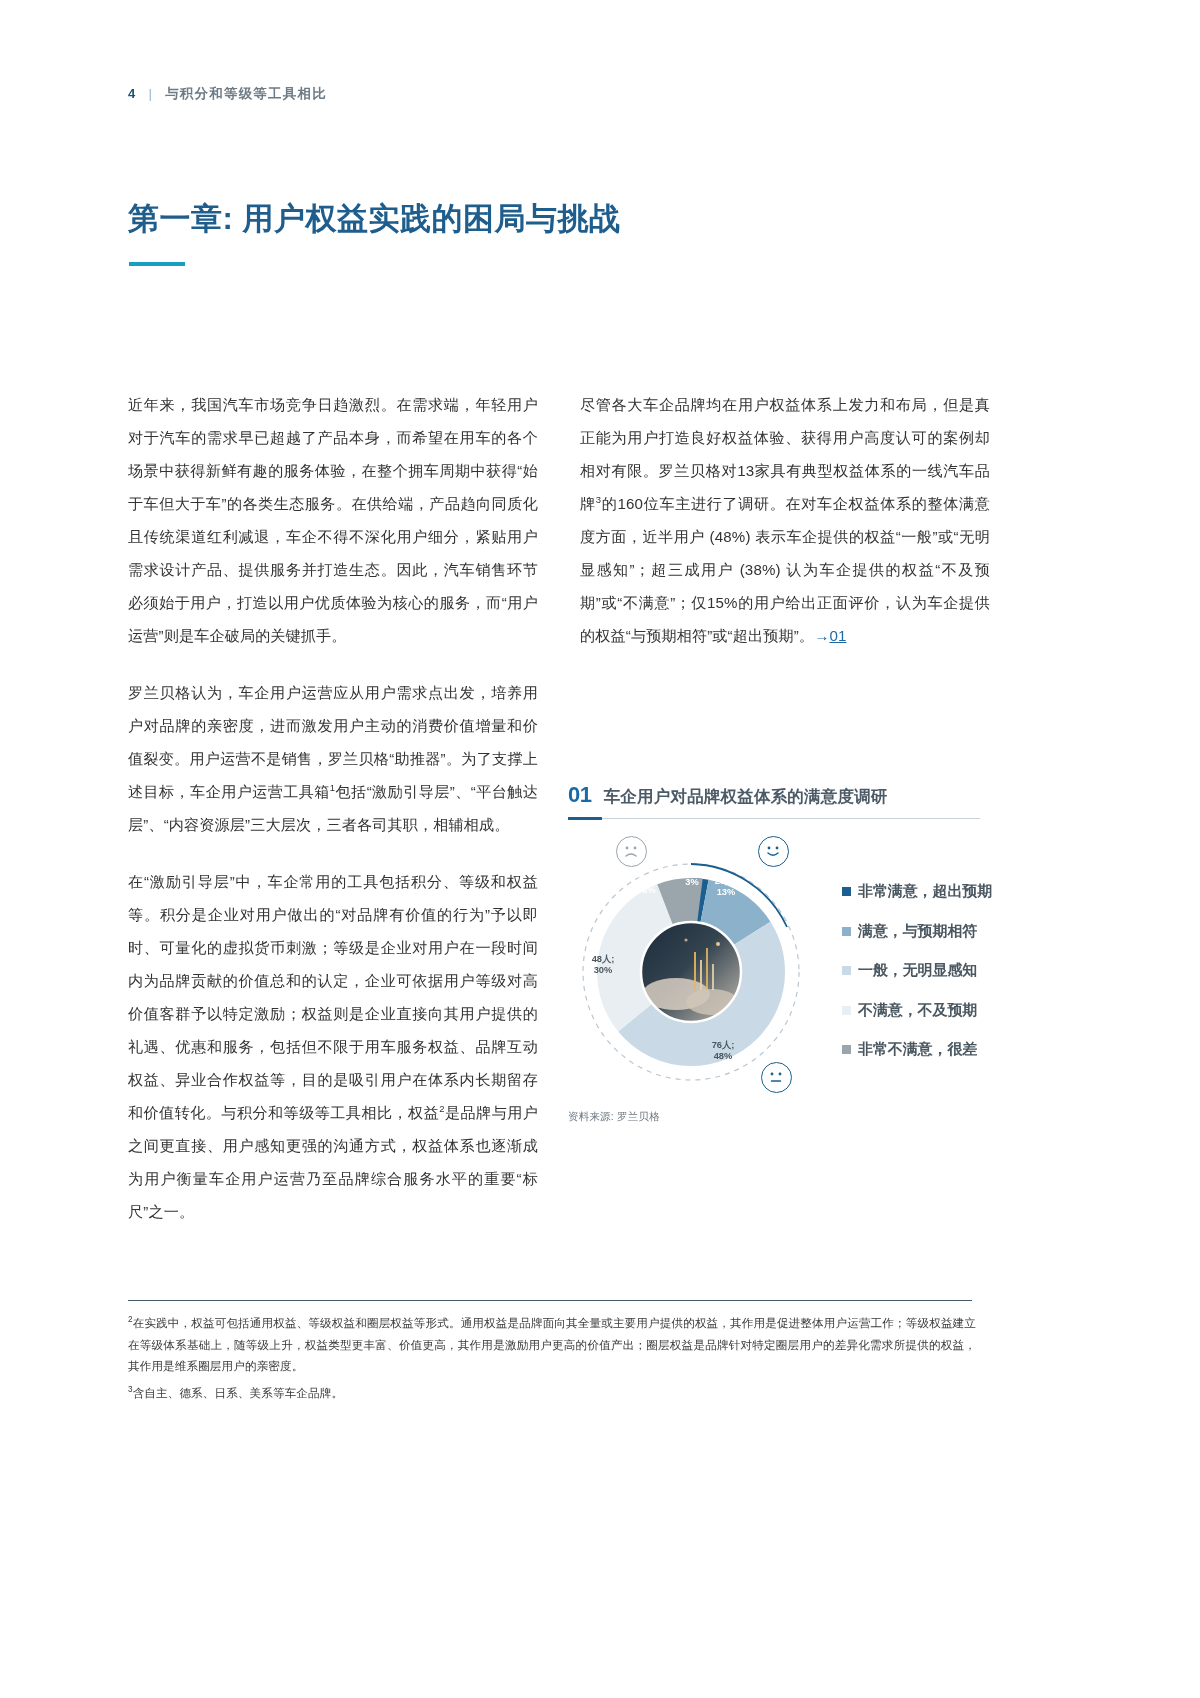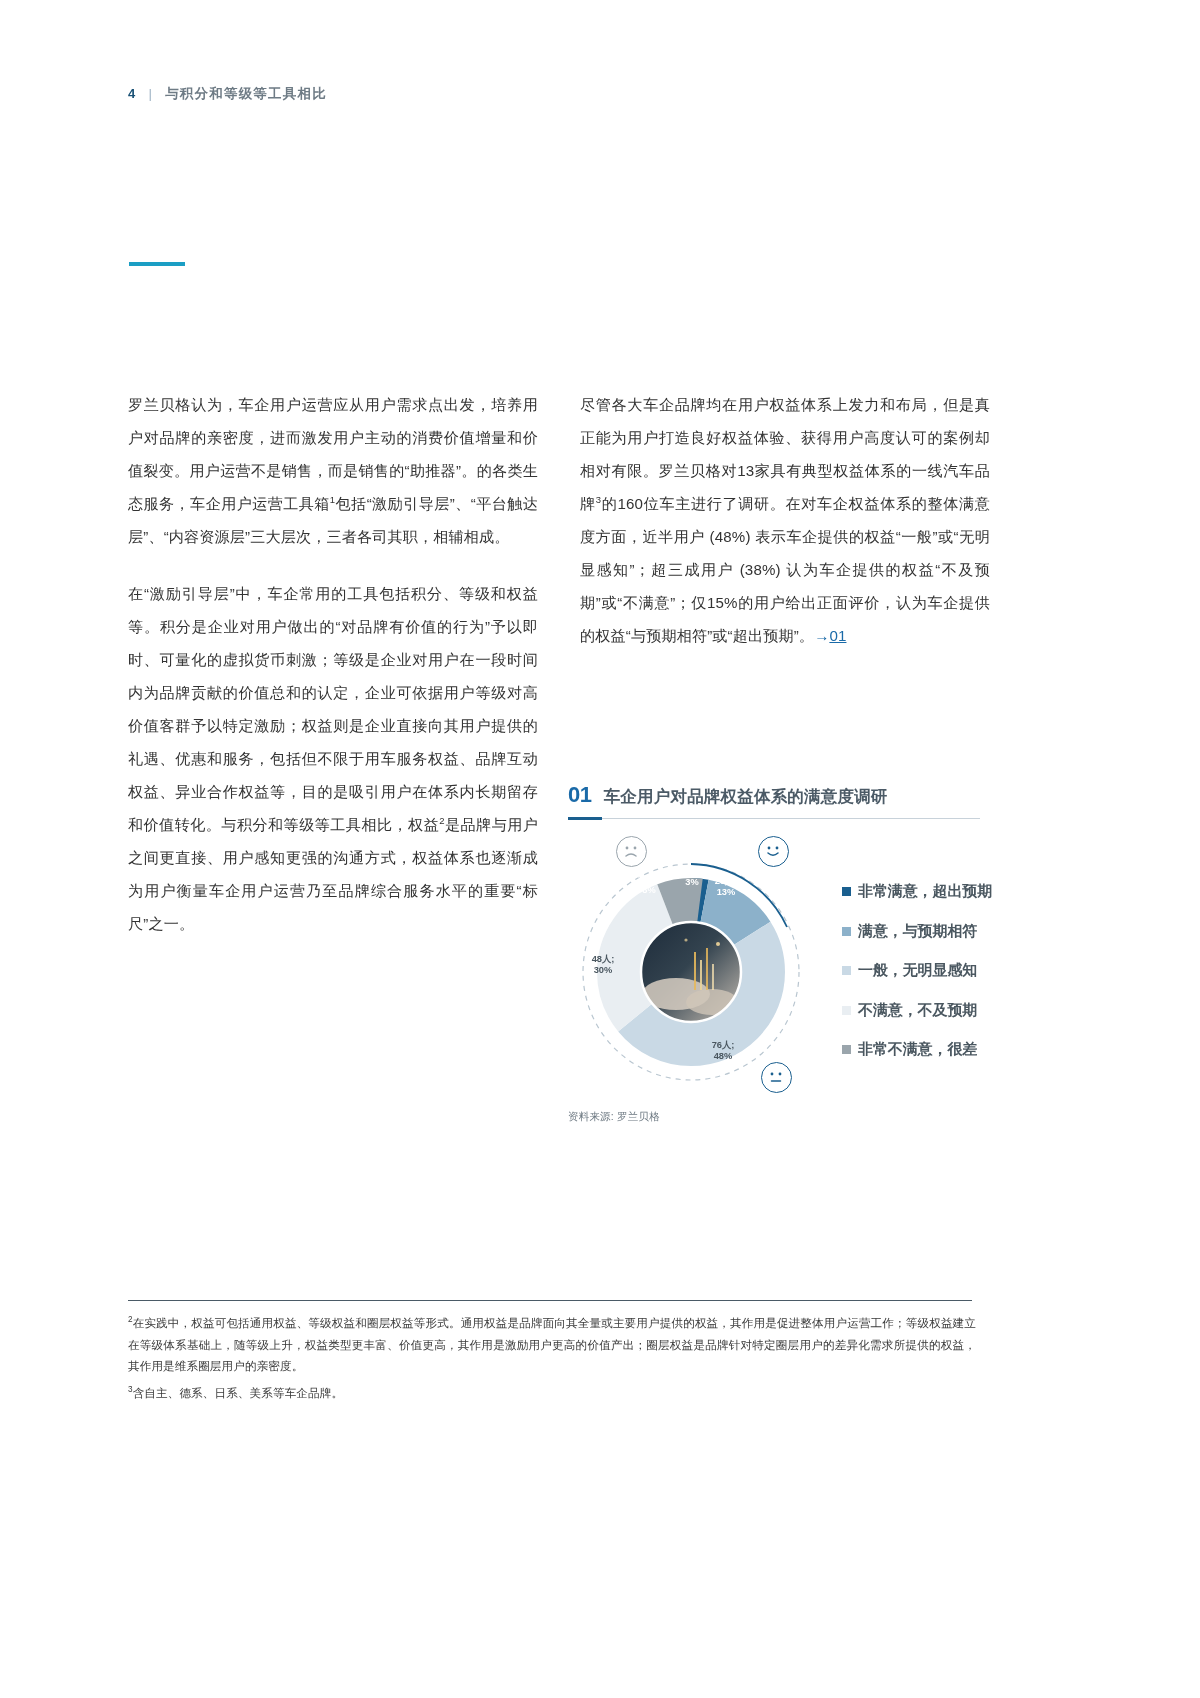--- a/index.html
+++ b/index.html
@@ -118,24 +118,26 @@
 <body>
 
 <div class="page">
 
   <div class="page-header">
     <span class="page-num">4</span>
     <span class="hdr-sep">|</span>
     <span class="hdr-title">与积分和等级等工具相比</span>
   </div>
 
+  <h1 class="chapter-title">第一章: 用户权益实践的困局与挑战</h1>
   <div class="chapter-rule"></div>
 
   <div class="col left">
-    <p><span>罗兰贝格认为，车企用户运营应从用户需求点出发，培养用户对品牌的亲密度，进而激发用户主动的消费价值增量和价值裂变。用户运营不是销售，而是销售的“助推器”。的各类生态服务，车企用户运营工具箱</span><sup>1</sup><span>包括“激励引导层”、“平台触达层”、“内容资源层”三大层次，三者各司其职，相辅相成。</span></p>
+    <p>近年来，我国汽车市场竞争日趋激烈。在需求端，年轻用户对于汽车的需求早已超越了产品本身，而希望在用车的各个场景中获得新鲜有趣的服务体验，在整个拥车周期中获得“始于车但大于车”的各类生态服务。在供给端，产品趋向同质化且传统渠道红利减退，车企不得不深化用户细分，紧贴用户需求设计产品、提供服务并打造生态。因此，汽车销售环节必须始于用户，打造以用户优质体验为核心的服务，而“用户运营”则是车企破局的关键抓手。</p>
+    <p><span>罗兰贝格认为，车企用户运营应从用户需求点出发，培养用户对品牌的亲密度，进而激发用户主动的消费价值增量和价值裂变。用户运营不是销售，罗兰贝格“助推器”。为了支撑上述目标，车企用户运营工具箱</span><sup>1</sup><span>包括“激励引导层”、“平台触达层”、“内容资源层”三大层次，三者各司其职，相辅相成。</span></p>
     <p><span>在“激励引导层”中，车企常用的工具包括积分、等级和权益等。积分是企业对用户做出的“对品牌有价值的行为”予以即时、可量化的虚拟货币刺激；等级是企业对用户在一段时间内为品牌贡献的价值总和的认定，企业可依据用户等级对高价值客群予以特定激励；权益则是企业直接向其用户提供的礼遇、优惠和服务，包括但不限于用车服务权益、品牌互动权益、异业合作权益等，目的是吸引用户在体系内长期留存和价值转化。与积分和等级等工具相比，权益</span><sup>2</sup><span>是品牌与用户之间更直接、用户感知更强的沟通方式，权益体系也逐渐成为用户衡量车企用户运营乃至品牌综合服务水平的重要“标尺”之一。</span></p>
   </div>
 
   <div class="col right">
     <p><span>尽管各大车企品牌均在用户权益体系上发力和布局，但是真正能为用户打造良好权益体验、获得用户高度认可的案例却相对有限。罗兰贝格对13家具有典型权益体系的一线汽车品牌</span><sup>3</sup><span>的160位车主进行了调研。在对车企权益体系的整体满意度方面，近半用户 (48%) 表示车企提供的权益“一般”或“无明显感知”；超三成用户 (38%) 认为车企提供的权益“不及预期”或“不满意”；仅15%的用户给出正面评价，认为车企提供的权益“与预期相符”或“超出预期”。</span><a class="exh-link" href="#"><span>→</span><u>01</u></a></p>
   </div>
 
   <div class="exhibit">
     <div class="exh-head">
       <span class="exh-num">01</span>

